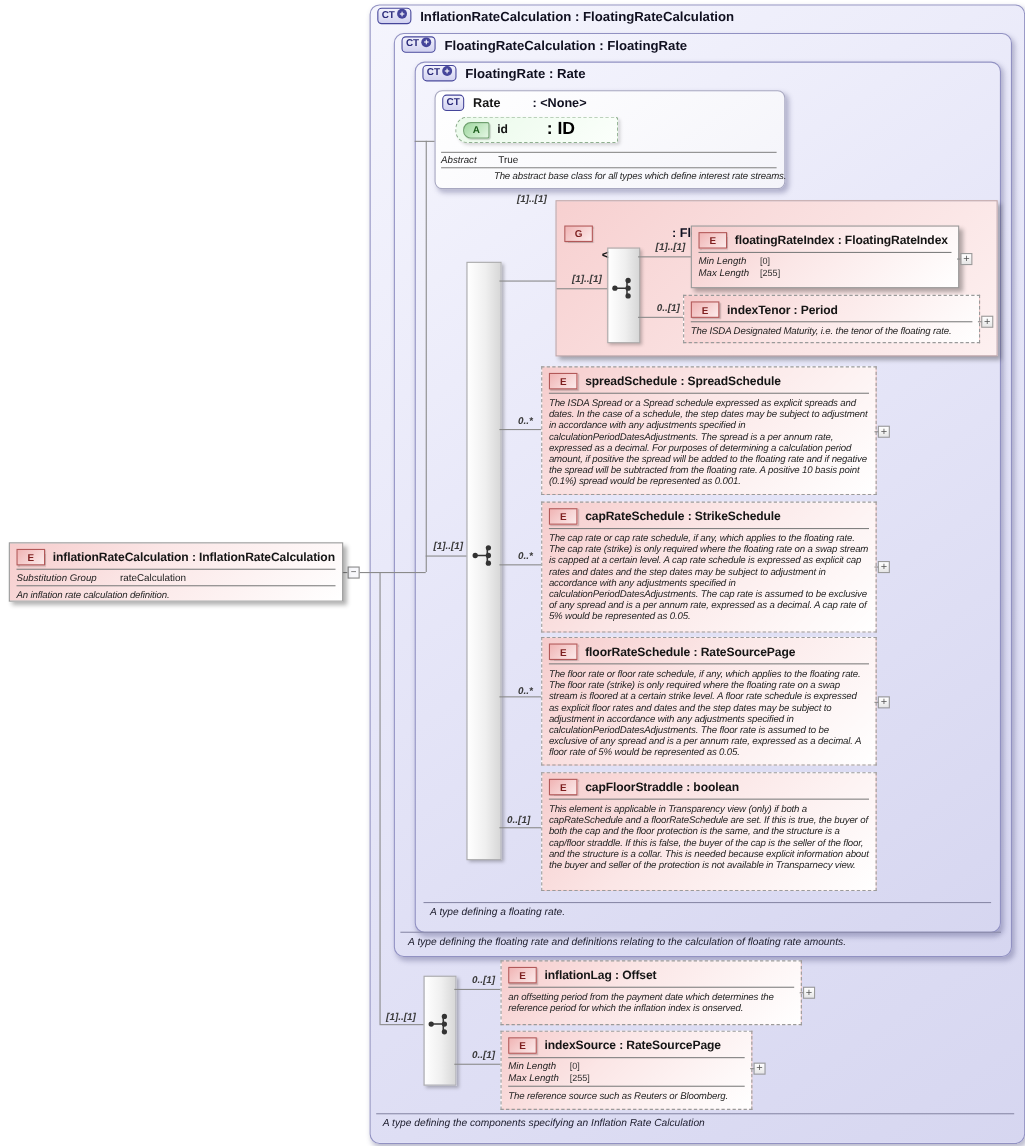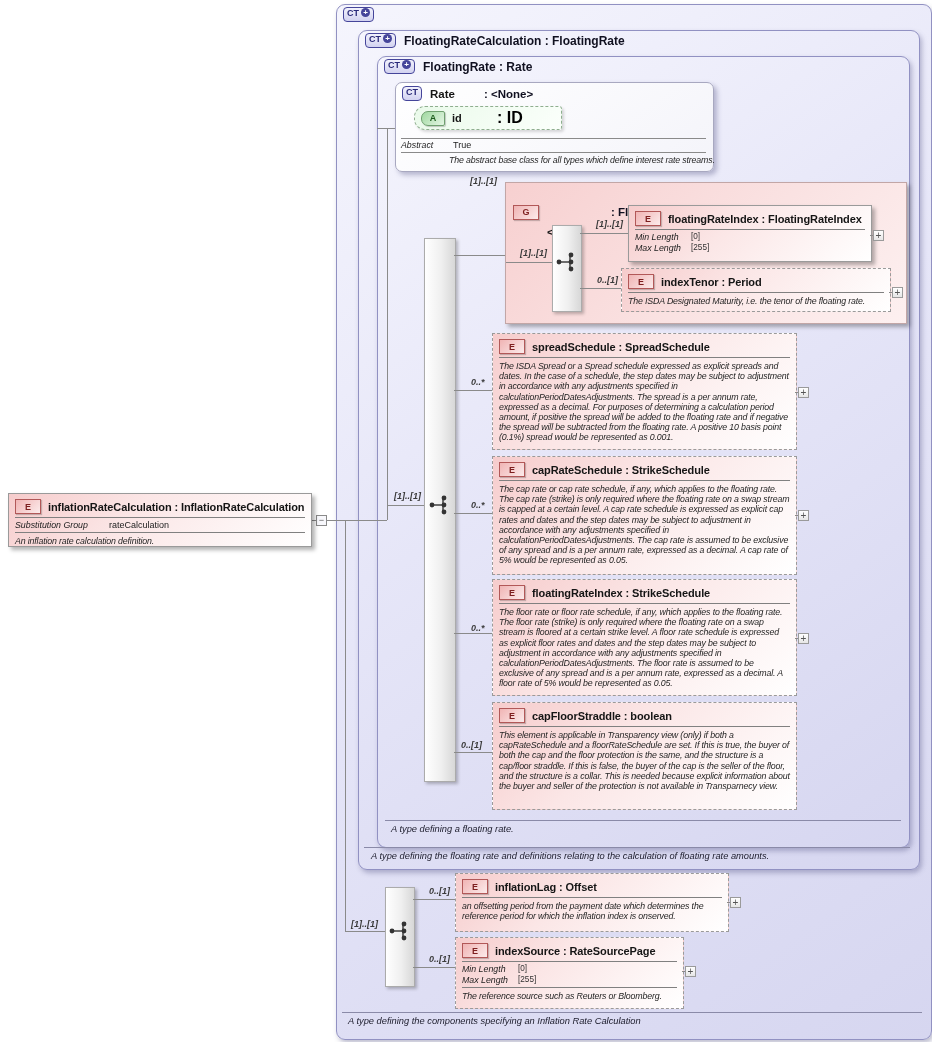--- a/index.html
+++ b/index.html
@@ -28,21 +28,21 @@
   .el-title{font-weight:bold;font-size:11px;color:#151515;letter-spacing:-0.1px;}
   .el-sep{height:1px;background:#808080;margin:1px 6px 2px;}
   .badge{display:inline-flex;justify-content:center;align-items:center;flex:none;
       width:24px;height:13px;border:1px solid #b25858;color:#7d1f1f;font-weight:bold;font-size:9px;
       background:linear-gradient(135deg,#f0b4b4,#fcebeb);box-shadow:1px 1px 1px rgba(0,0,0,.2);}
   .badge-a{width:22px;border:1px solid #6fa06f;border-radius:7px 2px 2px 7px;color:#1c5c1c;
       background:linear-gradient(135deg,#9fd89f,#e4f6e4);}
   .desc{font-style:italic;font-size:8.8px;line-height:1.16;color:#252525;padding:1px 6px 2px;
       letter-spacing:-0.15px;}
   .nowrap{white-space:nowrap;}
-  .prop{display:flex;align-items:center;padding:0 6px;font-size:8.8px;color:#222;line-height:1.25;}
+  .prop{display:flex;align-items:flex-end;padding:0 6px;font-size:8.8px;color:#222;line-height:1.25;}
   .prop .lab{font-style:italic;flex:none;}
   .prop .val{font-size:8.2px;color:#333;}
   .prop .valb{font-weight:normal;font-size:9px;color:#222;}
 
   
   .hl{position:absolute;height:1px;background:#8a8a8a;}
   .vl{position:absolute;width:1px;background:#8a8a8a;}
   .card{position:absolute;font-size:9px;font-weight:bold;font-style:italic;color:#3a3a3a;white-space:nowrap;}
   .bar{position:absolute;border:1px solid #ababab;
       background:linear-gradient(90deg,#ffffff 0%,#efefef 55%,#d7d7d7 100%);
@@ -68,20 +68,21 @@
   <div class="ct" style="left:358px;top:30px;width:560px;height:838px;"></div>
   <div class="ct" style="left:377px;top:56px;width:531px;height:790px;"></div>
   <div class="rate-ct" style="position:absolute;left:395px;top:82px;width:317px;height:88px;"></div>
   <div class="el solid" style="left:505px;top:182px;width:400px;height:140px;background:linear-gradient(135deg,#f7d0d0 0%,#fae2e2 55%,#fdf0f0 100%);border-color:#c2a6a6;"></div>
 
   <div class="ct-head" style="left:343px;top:7px;">
     <span class="ctb">
         <span>CT</span>
         <span class="ctb-plus">+</span>
       </span>
+    <span>InflationRateCalculation : FloatingRateCalculation</span>
   </div>
   <div class="ct-head" style="left:365px;top:33px;">
     <span class="ctb">
         <span>CT</span>
         <span class="ctb-plus">+</span>
       </span>
     <span>FloatingRateCalculation : FloatingRate</span>
   </div>
   <div class="ct-head" style="left:384px;top:59px;">
     <span class="ctb">
@@ -237,21 +238,21 @@
         <span class="badge">E</span>
       <span class="el-title">capRateSchedule : StrikeSchedule</span>
       </div>
     <div class="el-sep"></div>
     <div class="desc">The cap rate or cap rate schedule, if any, which applies to the floating rate. The cap rate (strike) is only required where the floating rate on a swap stream is capped at a certain level. A cap rate schedule is expressed as explicit cap rates and dates and the step dates may be subject to adjustment in accordance with any adjustments specified in calculationPeriodDatesAdjustments. The cap rate is assumed to be exclusive of any spread and is a per annum rate, expressed as a decimal. A cap rate of 5% would be represented as 0.05.</div>
   </div>
 
   <div class="el dashed" style="left:492px;top:579px;width:303px;height:115px;">
     <div class="el-head">
         <span class="badge">E</span>
-      <span class="el-title">floatingRateIndex : StrikeSchedule</span>
+      <span class="el-title">floorRateSchedule : RateSourcePage</span>
       </div>
     <div class="el-sep"></div>
     <div class="desc">The floor rate or floor rate schedule, if any, which applies to the floating rate. The floor rate (strike) is only required where the floating rate on a swap stream is floored at a certain strike level. A floor rate schedule is expressed as explicit floor rates and dates and the step dates may be subject to adjustment in accordance with any adjustments specified in calculationPeriodDatesAdjustments. The floor rate is assumed to be exclusive of any spread and is a per annum rate, expressed as a decimal. A floor rate of 5% would be represented as 0.05.</div>
   </div>
 
   <div class="el dashed" style="left:492px;top:702px;width:303px;height:106px;">
     <div class="el-head">
         <span class="badge">E</span>
       <span class="el-title">capFloorStraddle : boolean</span>
       </div>

